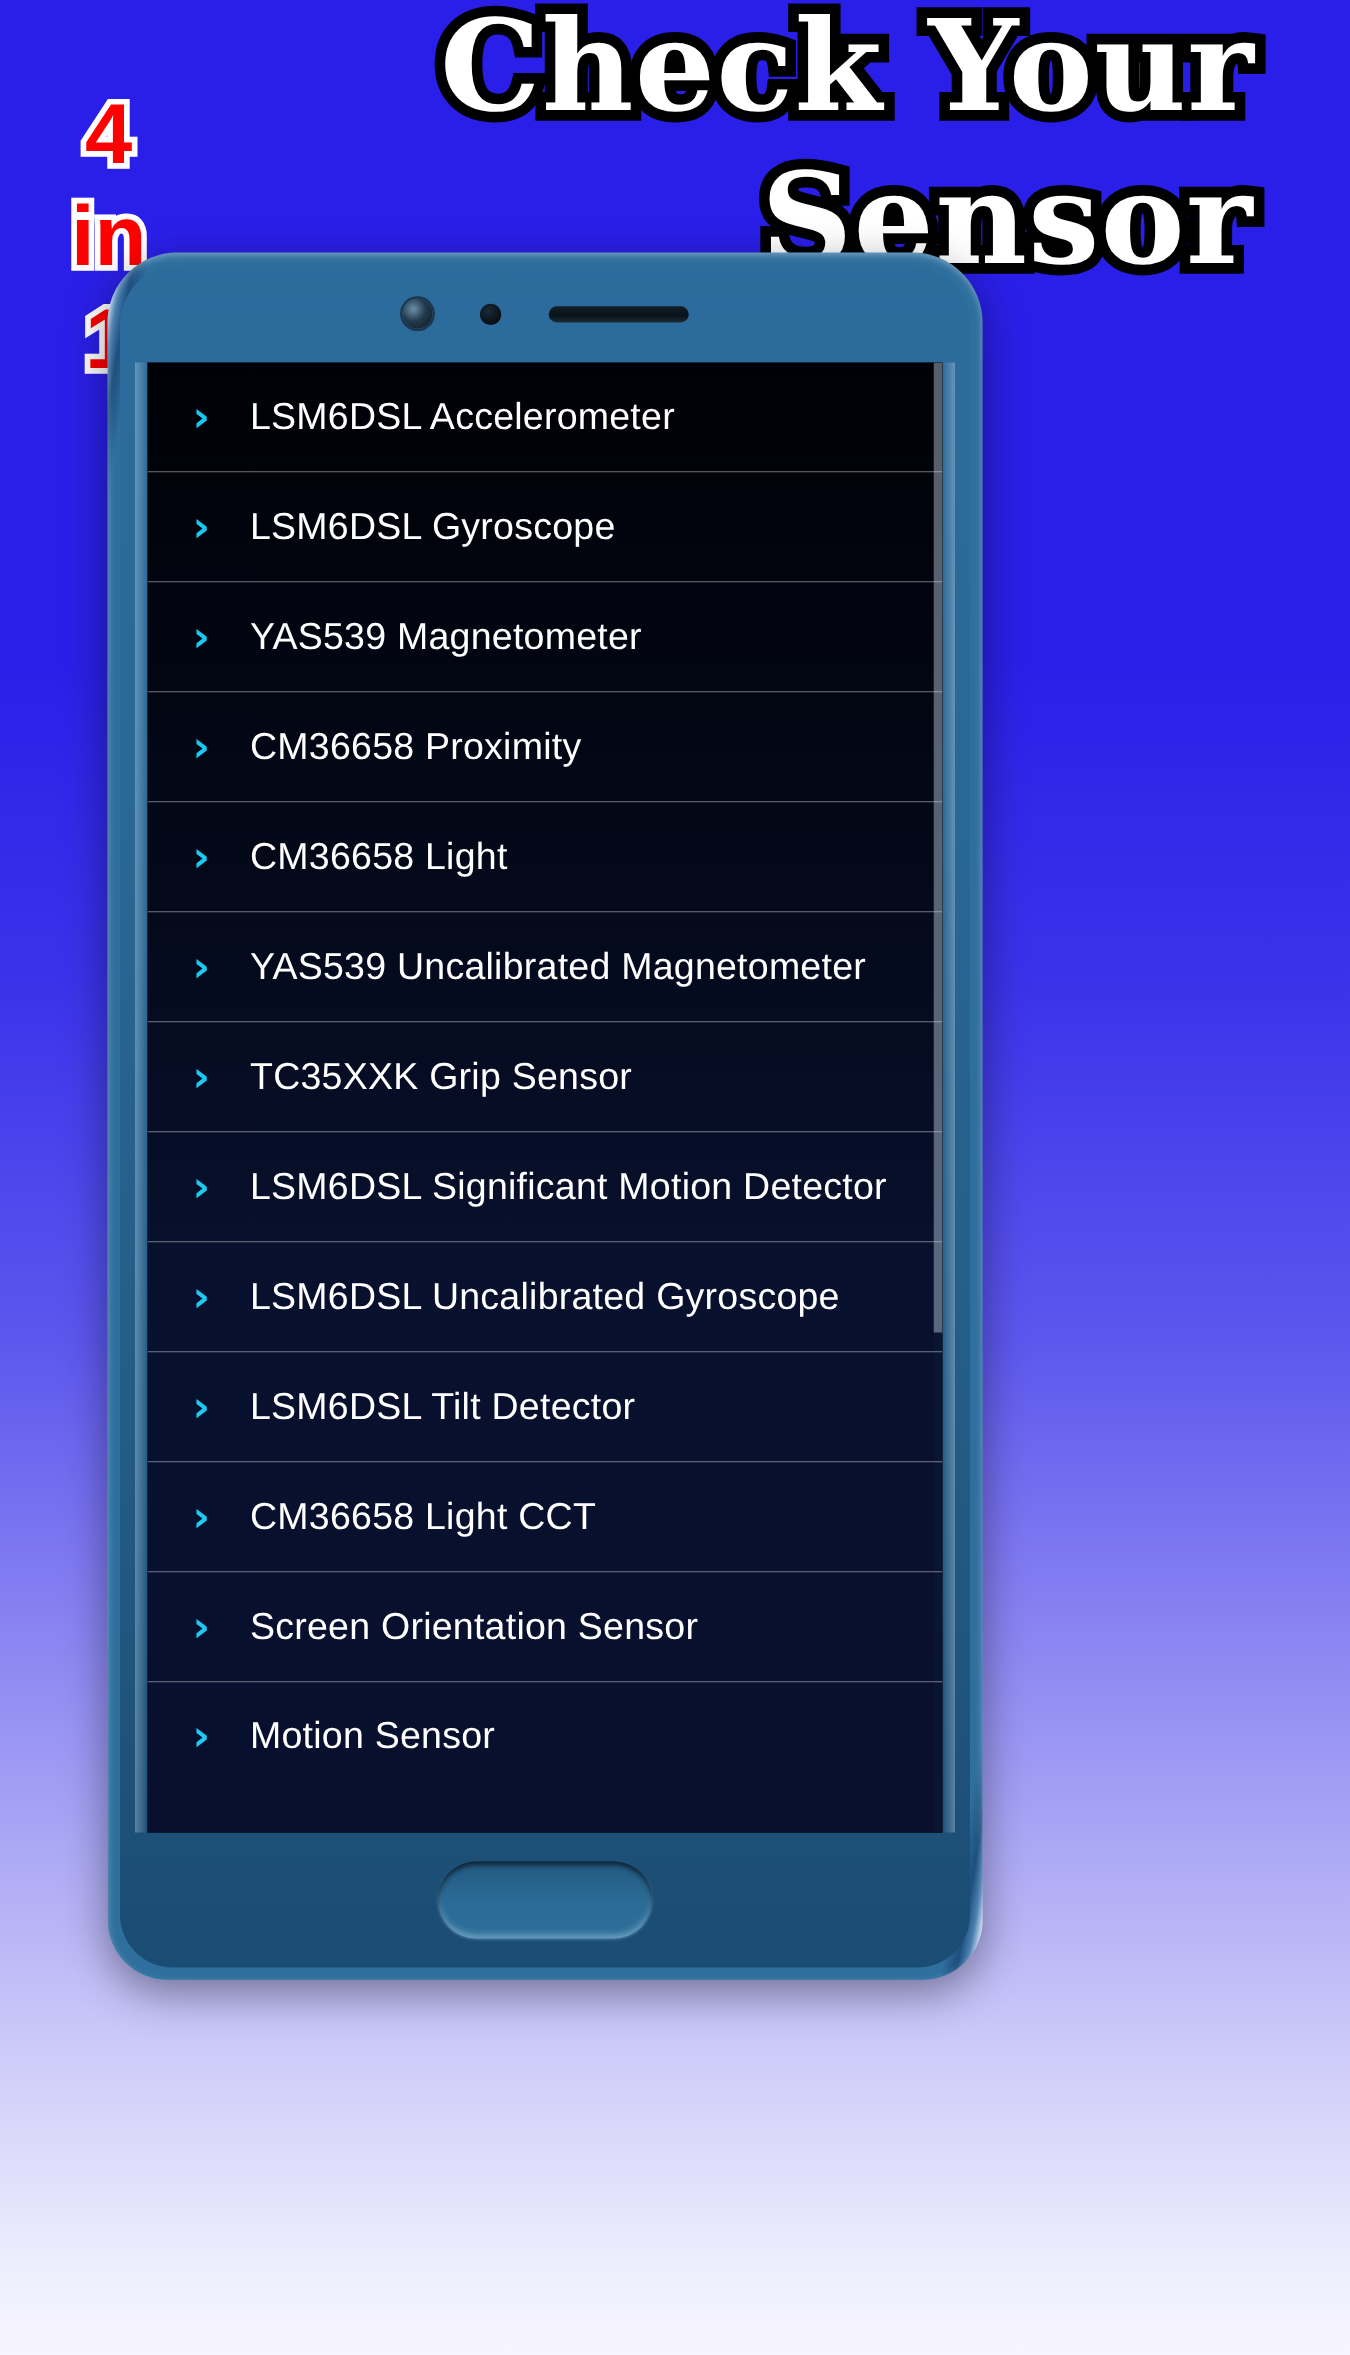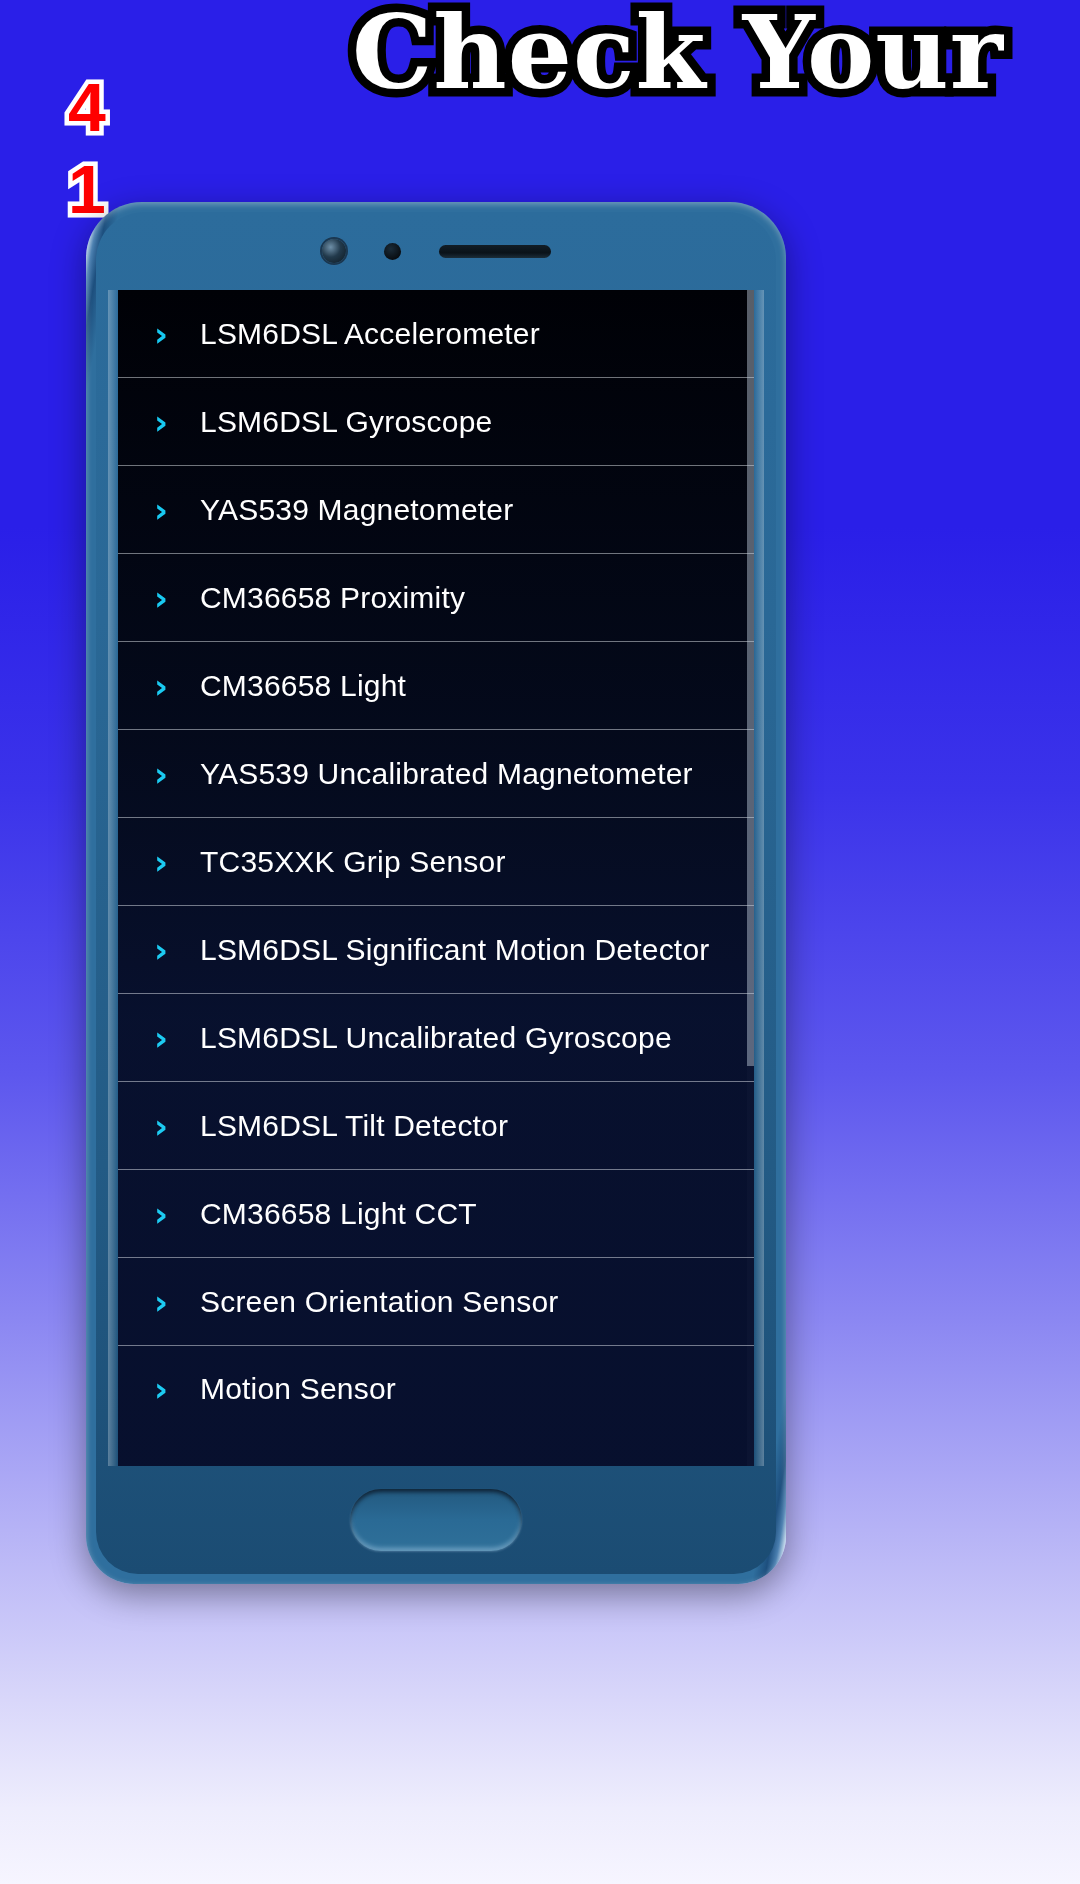--- a/index.html
+++ b/index.html
@@ -160,24 +160,26 @@
     background:linear-gradient(90deg, rgba(255,255,255,.28), rgba(255,255,255,0));
   }
   .edge-gloss.left{ left:12px; }
   .edge-gloss.right{ right:12px; transform:scaleX(-1); }
 </style>
 </head>
 <body>
 
 <div id="title-block">
   <div class="title-line l1">Check Your</div>
+  <div class="title-line l2">Sensor</div>
 </div>
 
 <div id="badge">
   <div class="badge-line">4</div>
+  <div class="badge-line">in</div>
   <div class="badge-line">1</div>
 </div>
 
 <div id="phone">
   <div id="phone-inner">
 
     <div id="top-bezel">
       <div id="front-camera"></div>
       <div id="proximity-dot"></div>
       <div id="earpiece"></div>

